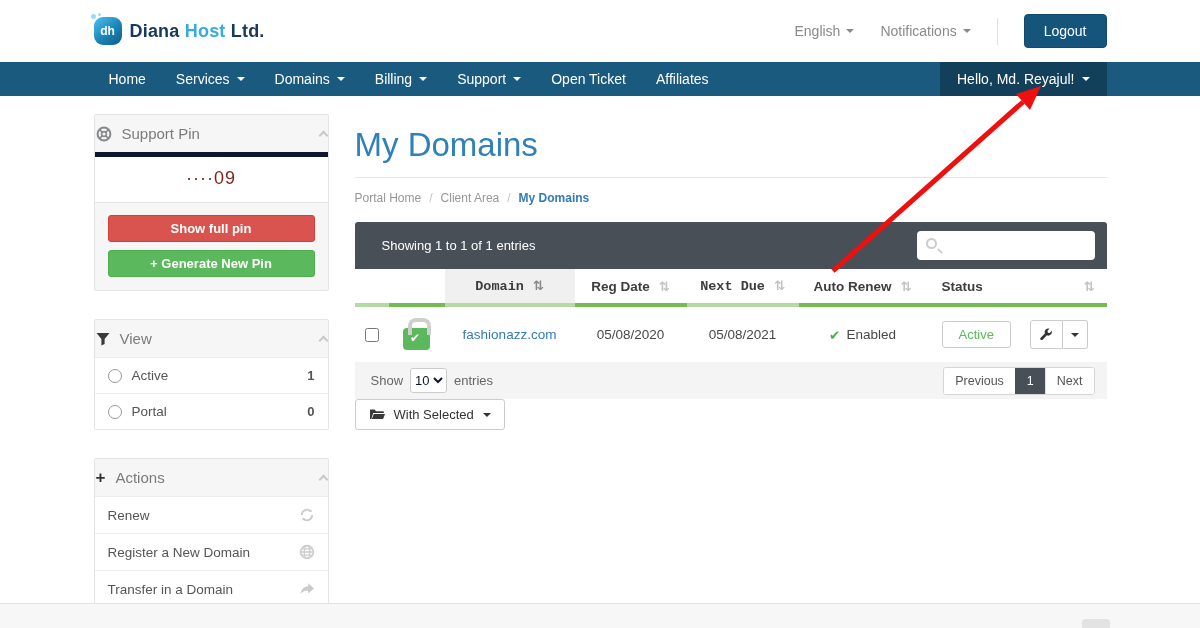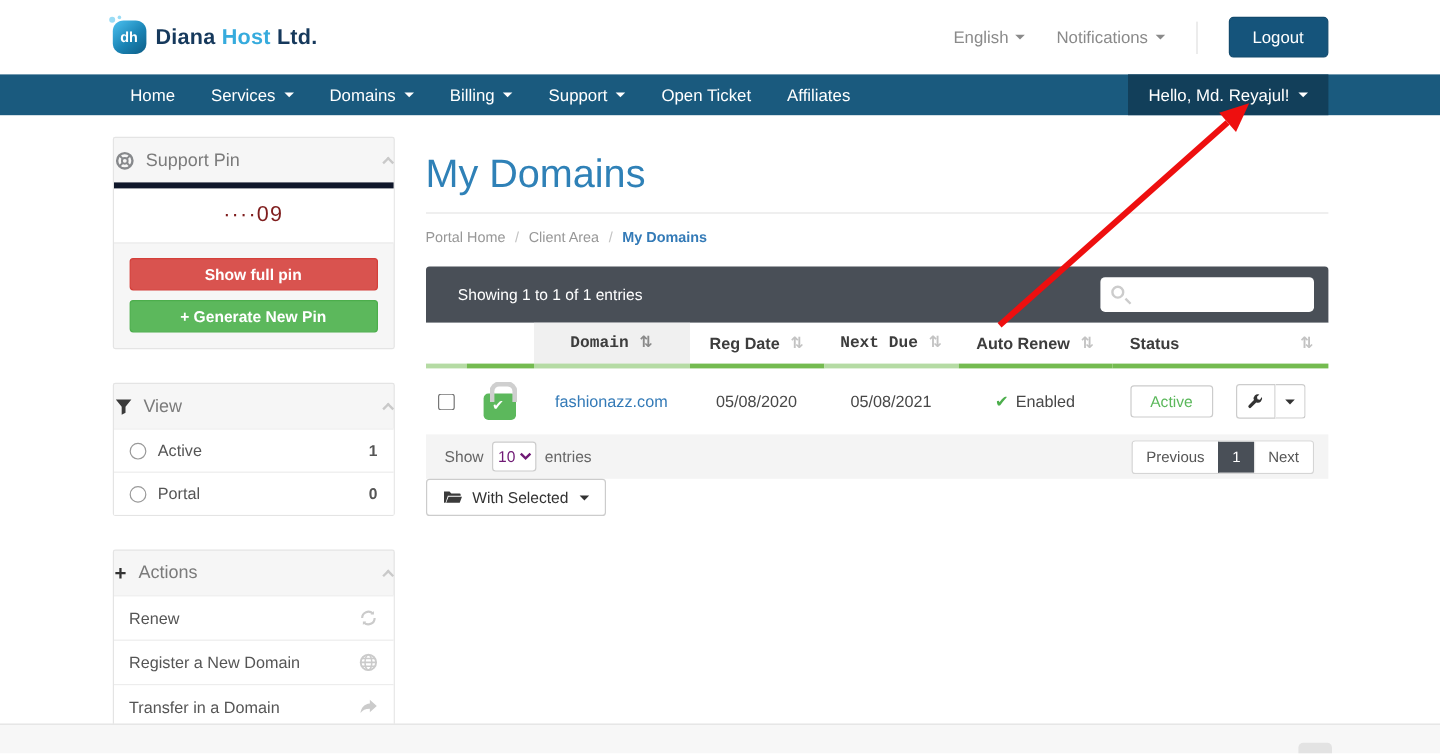--- a/index.html
+++ b/index.html
@@ -92,21 +92,21 @@
   .td.c7 { justify-content:flex-start; padding-left:15px; gap:19px; }
   .active-btn { border:1px solid #ccc; background:#fff; color:#5cb85c; font-size:13px; padding:5px 16px; border-radius:3px; cursor:pointer; }
   .btn-group { display:flex; }
   .tool-btn { border:1px solid #ccc; background:#fff; height:29px; display:flex; align-items:center; justify-content:center; cursor:pointer; }
   .tool-btn.wrench-btn { width:33px; border-radius:3px 0 0 3px; }
   .tool-btn.caret-btn { width:25px; border-left:none; border-radius:0 3px 3px 0; }
   .caret-dark { width:0; height:0; border-left:4px solid transparent; border-right:4px solid transparent; border-top:4px solid #333; }
 
   .table-footer { background:#f4f4f4; display:flex; align-items:center; justify-content:space-between; padding:6px 12px; height:37px; }
   .show-entries { display:flex; align-items:center; gap:7px; font-size:13px; color:#666; padding-left:4px; }
-  .entries-select { height:25px; font-size:13px; border:1px solid #ccc; border-radius:3px; background:#fff; color:#701a75; }
+  .entries-select { height:25px; font-size:13px; border:1px solid #ccc; border-radius:3px; background:#fff; color:#0f172a; }
   .pagination { display:flex; border:1px solid #d5d5d5; border-radius:3px; overflow:hidden; background:#fff; }
   .page-btn { font-size:12.5px; color:#555; padding:6px 11px; background:#fff; cursor:pointer; border-left:1px solid #e2e2e2; }
   .page-btn:first-child { border-left:none; }
   .page-btn.current { background:#494f57; color:#fff; border-left-color:#494f57; }
 
   .with-selected { display:inline-flex; align-items:center; gap:9px; border:1px solid #ccc; background:#fff; border-radius:3px; padding:7px 13px; font-size:13px; color:#333; cursor:pointer; }
 
   
   .footer-strip { position:absolute; left:0; right:0; bottom:0; height:25px; background:#f7f7f7; border-top:1px solid #e2e2e2; }
   .scroll-chip { position:absolute; right:90px; bottom:0; width:28px; height:9px; background:#e3e3e3; border-radius:4px 4px 0 0; }

